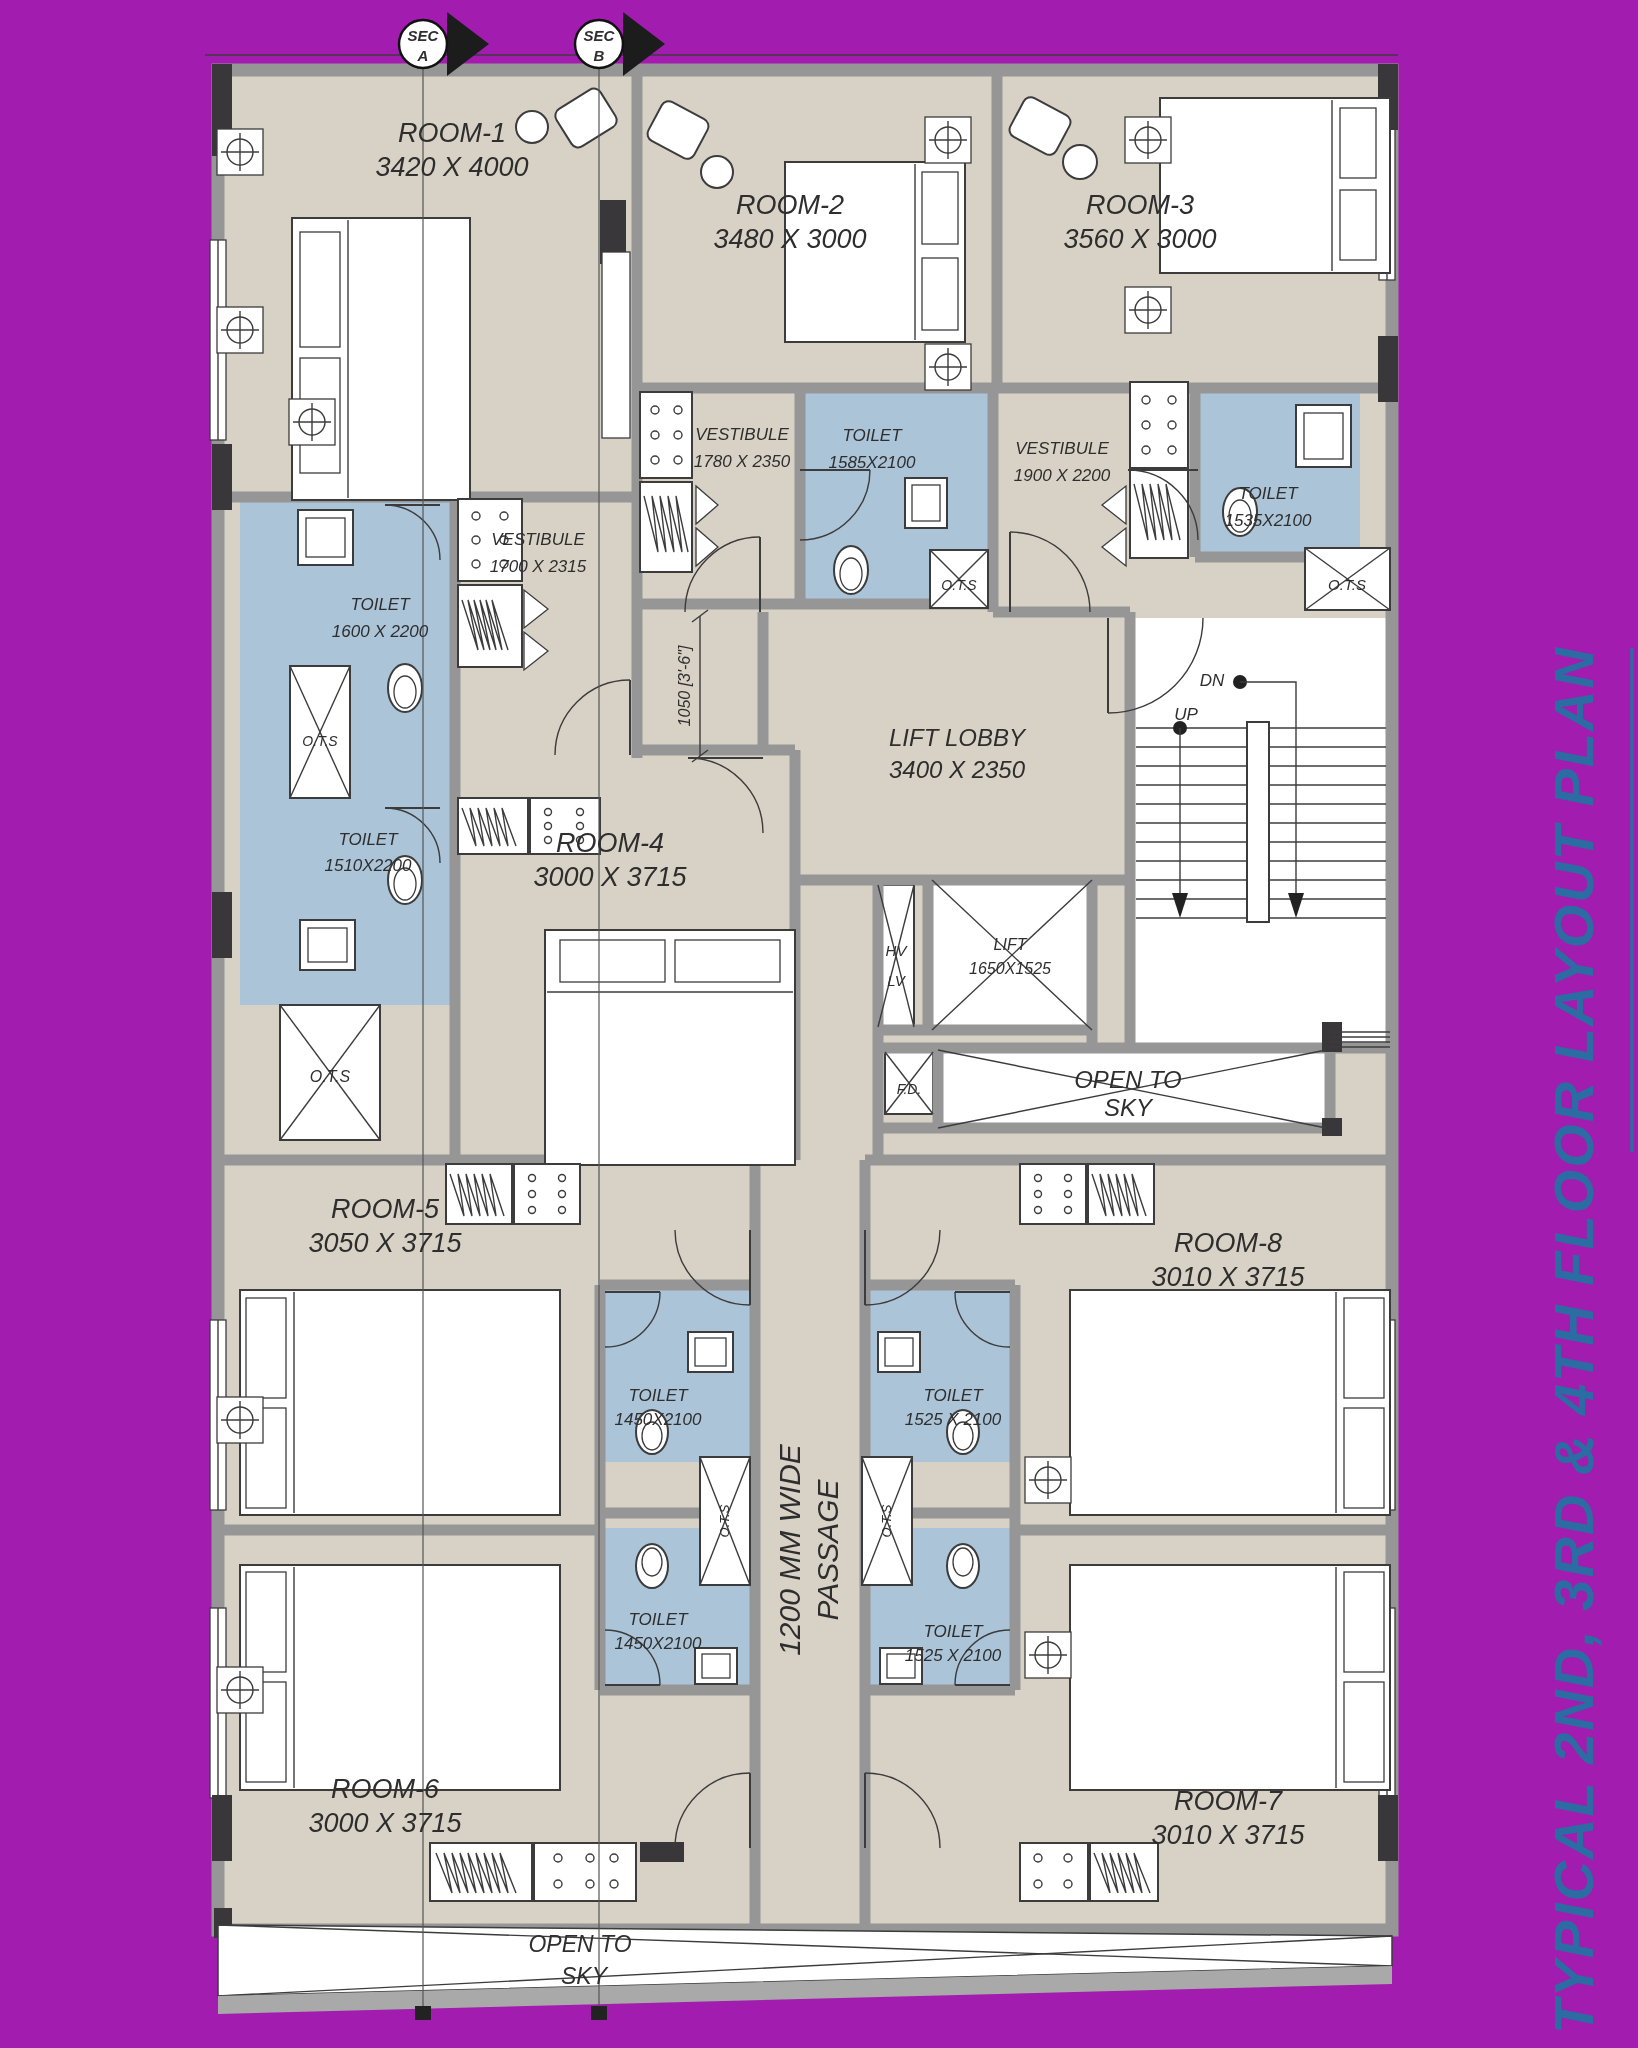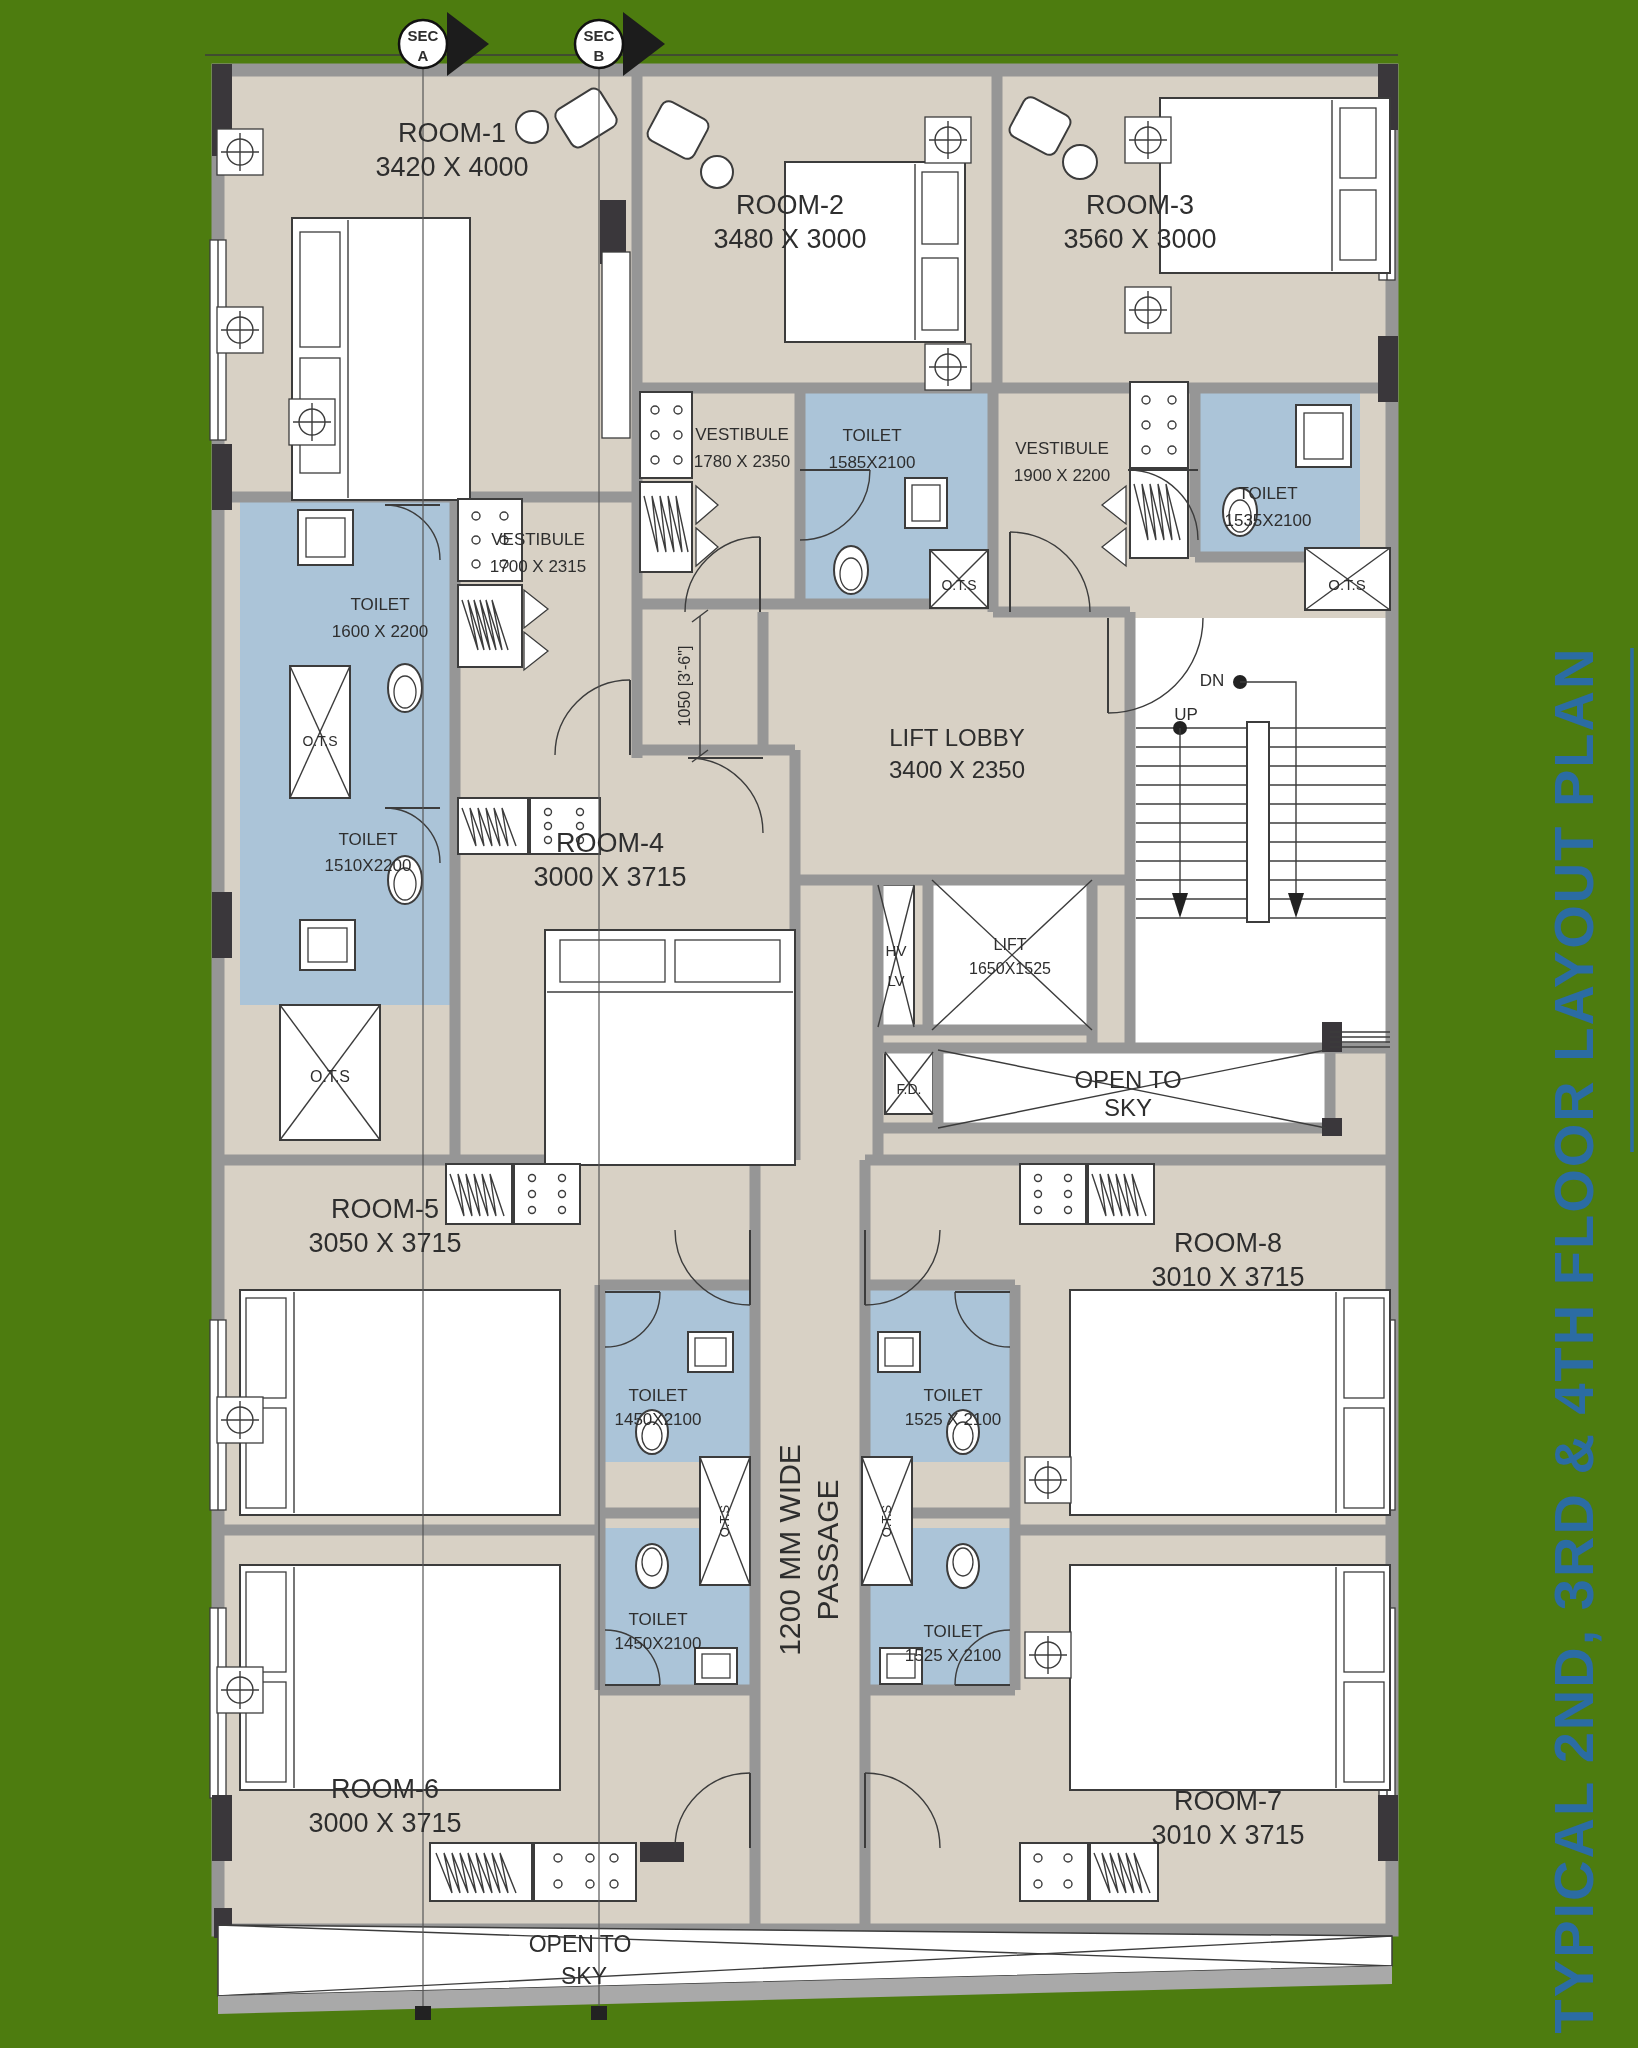--- a/index.html
+++ b/index.html
@@ -1,16 +1,16 @@
 <!DOCTYPE html>
 <html><head>
 <meta charset="utf-8">
 <style>
   html,body{margin:0;padding:0;background:#ffffff;}
-  .page{position:relative;width:1638px;height:2048px;background:#4d7c0f;overflow:hidden;}
+  .page{position:relative;width:1638px;height:2048px;background:#a21caf;overflow:hidden;font-style:italic;}
   svg{display:block;}
   .lbl{font-family:"Liberation Sans",sans-serif;fill:#2e2e2e;text-anchor:middle;}
   .f27{font-size:27px;}
   .f24{font-size:24px;}
   .f23{font-size:23px;}
   .f17{font-size:17px;}
   .f16{font-size:16px;}
   .f15{font-size:15px;}
   .f14{font-size:14px;}
   .f13{font-size:13px;}

